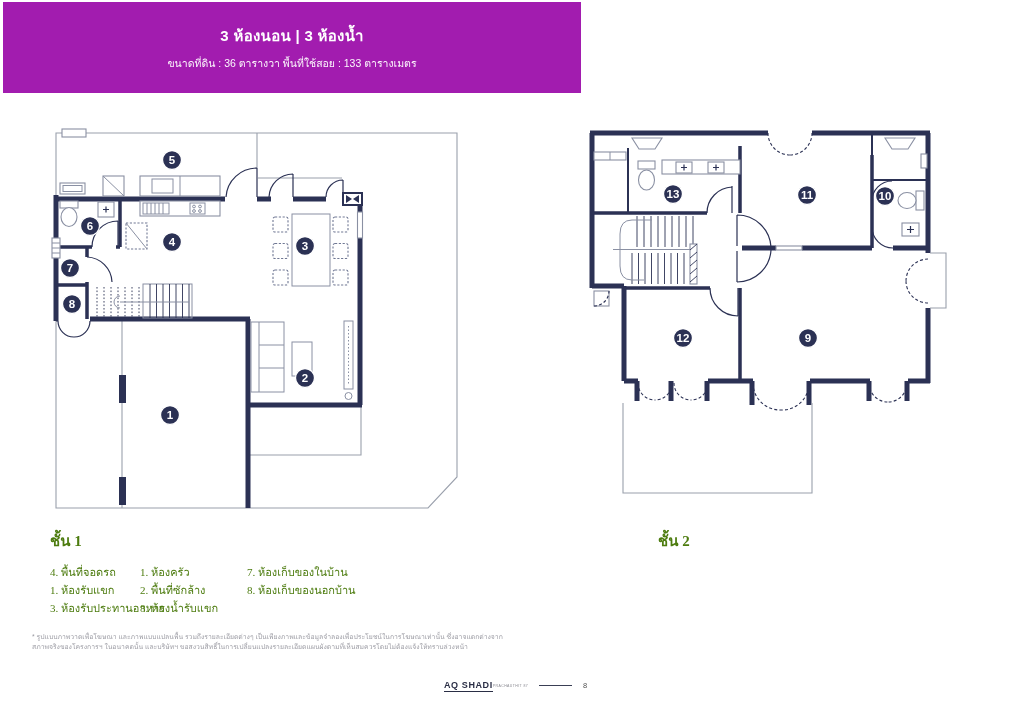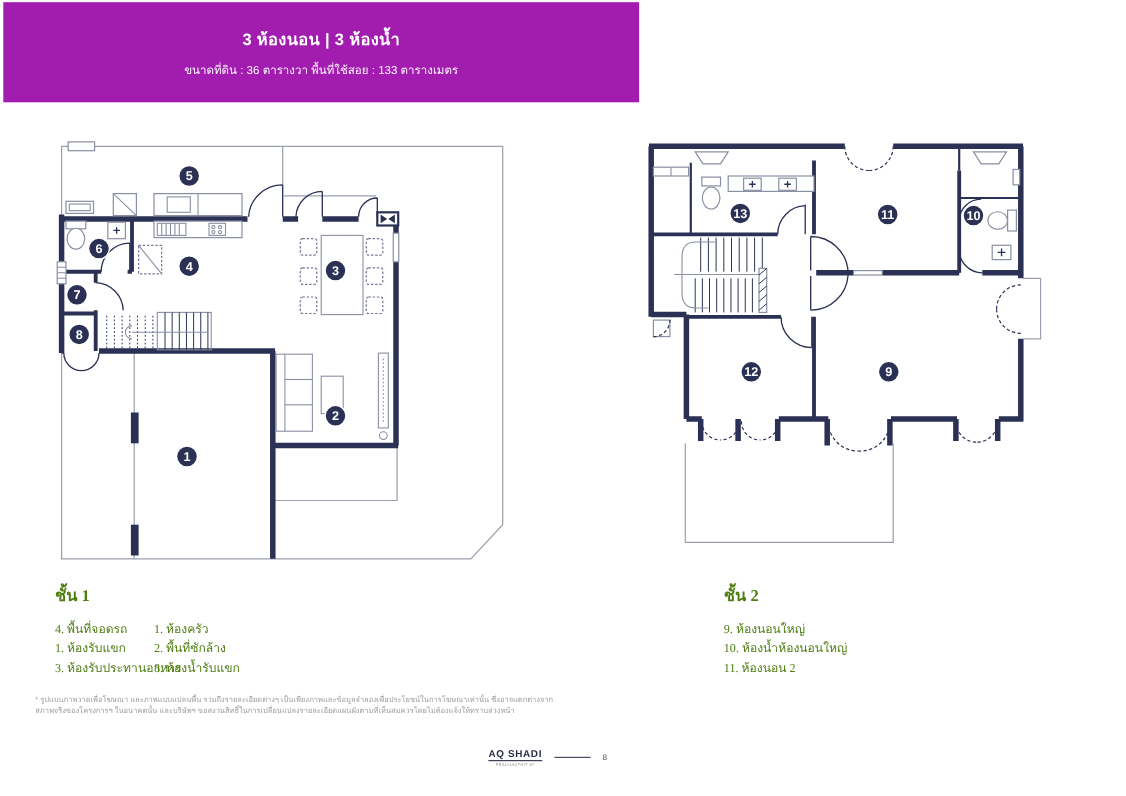--- a/index.html
+++ b/index.html
@@ -28,21 +28,21 @@
   .badge-t{fill:#ffffff;font-size:11.5px;font-weight:bold;text-anchor:middle;font-family:"Liberation Sans","DejaVu Sans",sans-serif;}
   
   .legend{color:#4d7c0f;font-family:Liberation Serif, serif;}
   .legend-title{font-size:15px;font-weight:bold;margin-bottom:10px;}
   .legend-cols{display:flex;}
   .legend-col div{font-size:11px;line-height:18px;white-space:nowrap;}
   
   .footnote{left:32px;top:632px;width:478px;font-size:6.8px;line-height:9.5px;color:#9a9aa2;}
   
   .footer{left:444px;top:680px;display:flex;align-items:center;gap:11px;}
-  .brand-wrap{display:flex;flex-direction:column;align-items:center;}
+  .brand-wrap{display:flex;align-items:center;}
   .brand{font-size:9px;font-weight:bold;letter-spacing:.6px;color:#2a2e45;border-bottom:.5px solid #2a2e45;padding-bottom:.5px;}
   .brand-sub{font-size:3.5px;color:#8a8a92;letter-spacing:.4px;margin-top:1px;}
   .footer-rule{width:33px;height:0;border-top:1.2px solid #3a3f55;}
   .page-num{font-size:7.5px;color:#555;}
 </style>
 </head>
 <body>
 
 <div class="abs header-box">
   <div class="header-title">3 ห้องนอน | 3 ห้องน้ำ</div>
@@ -304,31 +304,30 @@
     <div class="legend-col" style="width:90px;">
       <div>4. พื้นที่จอดรถ</div>
       <div>1. ห้องรับแขก</div>
       <div>3. ห้องรับประทานอาหาร</div>
     </div>
     <div class="legend-col" style="width:107px;">
       <div>1. ห้องครัว</div>
       <div>2. พื้นที่ซักล้าง</div>
       <div>8. ห้องน้ำรับแขก</div>
     </div>
+    <div class="legend-col">
+      <div>7. ห้องเก็บของในบ้าน</div>
+      <div>8. ห้องเก็บของนอกบ้าน</div>
+    </div>
   </div>
 </div>
 
 <div class="abs legend" style="left:620px;top:529px;margin-left:38px;">
   <div class="legend-title">ชั้น 2</div>
   <div class="legend-cols">
-    <div class="legend-col" style="width:140px;">
-      <div>9. ห้องนอนใหญ่</div>
-      <div>10. ห้องน้ำห้องนอนใหญ่</div>
-      <div>11. ห้องนอน 2</div>
-    </div>
   </div>
 </div>
 
 <div class="abs footnote">* รูปแบบภาพวาดเพื่อโฆษณา และภาพแบบแปลนพื้น รวมถึงรายละเอียดต่างๆ เป็นเพียงภาพและข้อมูลจำลองเพื่อประโยชน์ในการโฆษณาเท่านั้น ซึ่งอาจแตกต่างจากสภาพจริงของโครงการฯ ในอนาคตนั้น และบริษัทฯ ขอสงวนสิทธิ์ในการเปลี่ยนแปลงรายละเอียดแผนผังตามที่เห็นสมควรโดยไม่ต้องแจ้งให้ทราบล่วงหน้า</div>
 
 <div class="abs footer">
   <div class="brand-wrap">
     <div class="brand">AQ SHADI</div>
     <div class="brand-sub">PRACHAUTHIT 87</div>
   </div>

